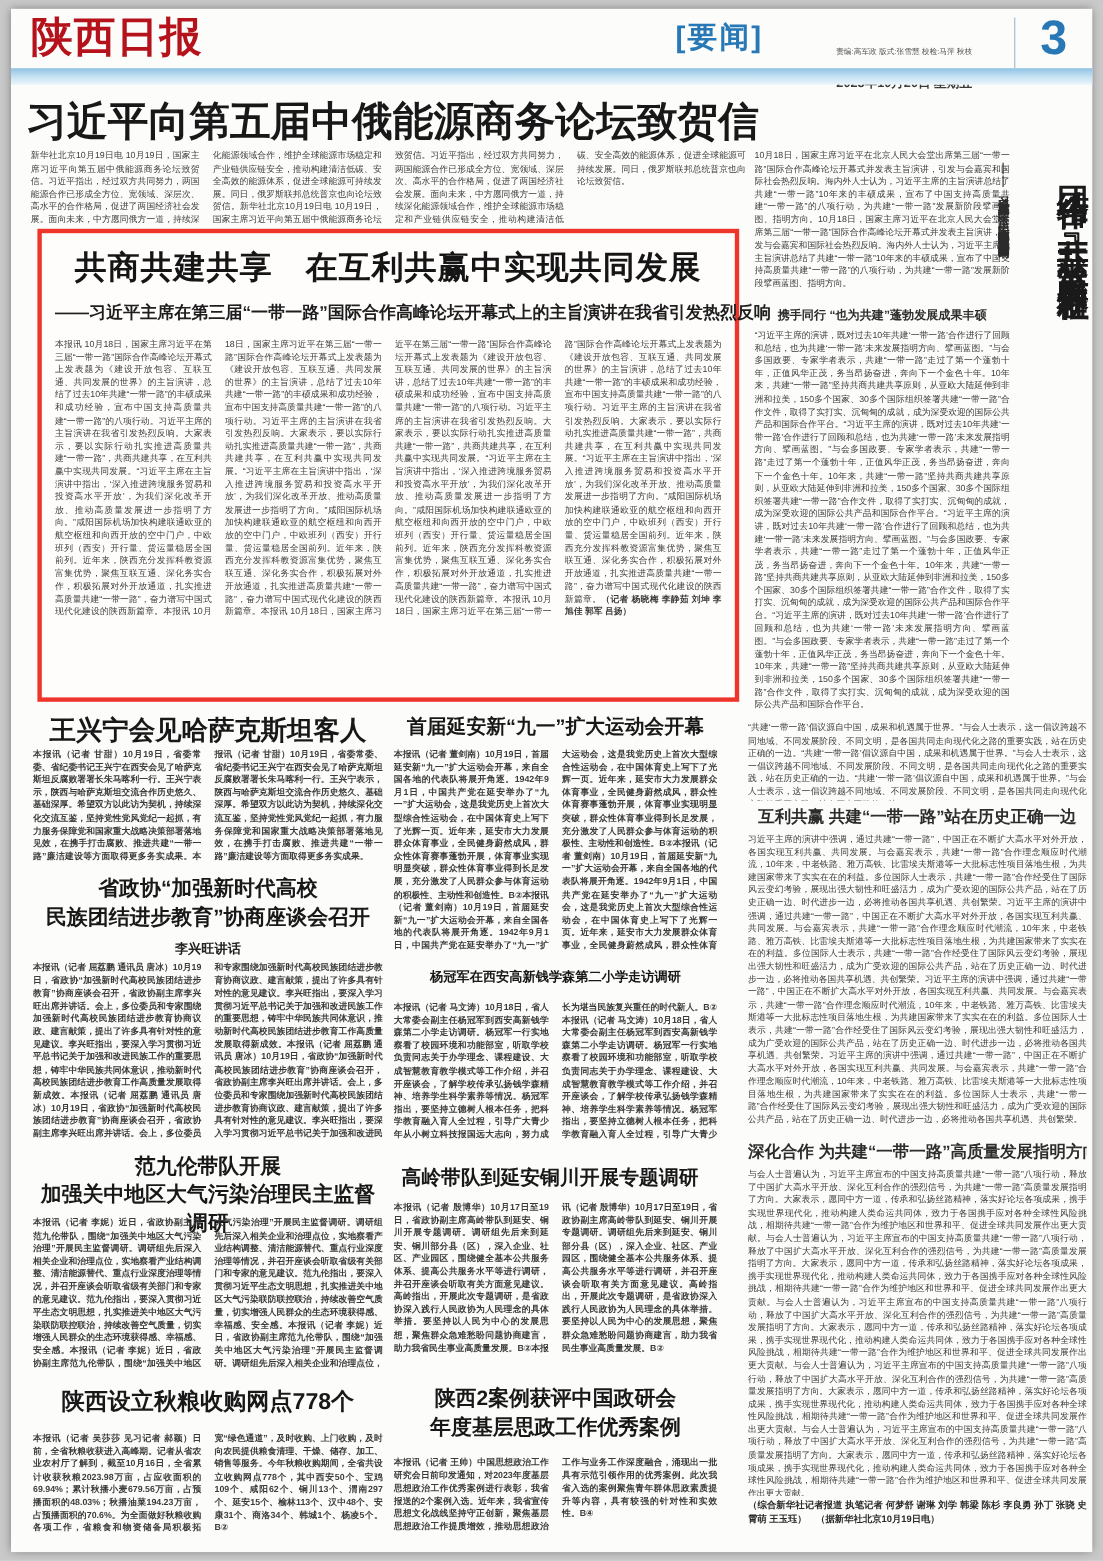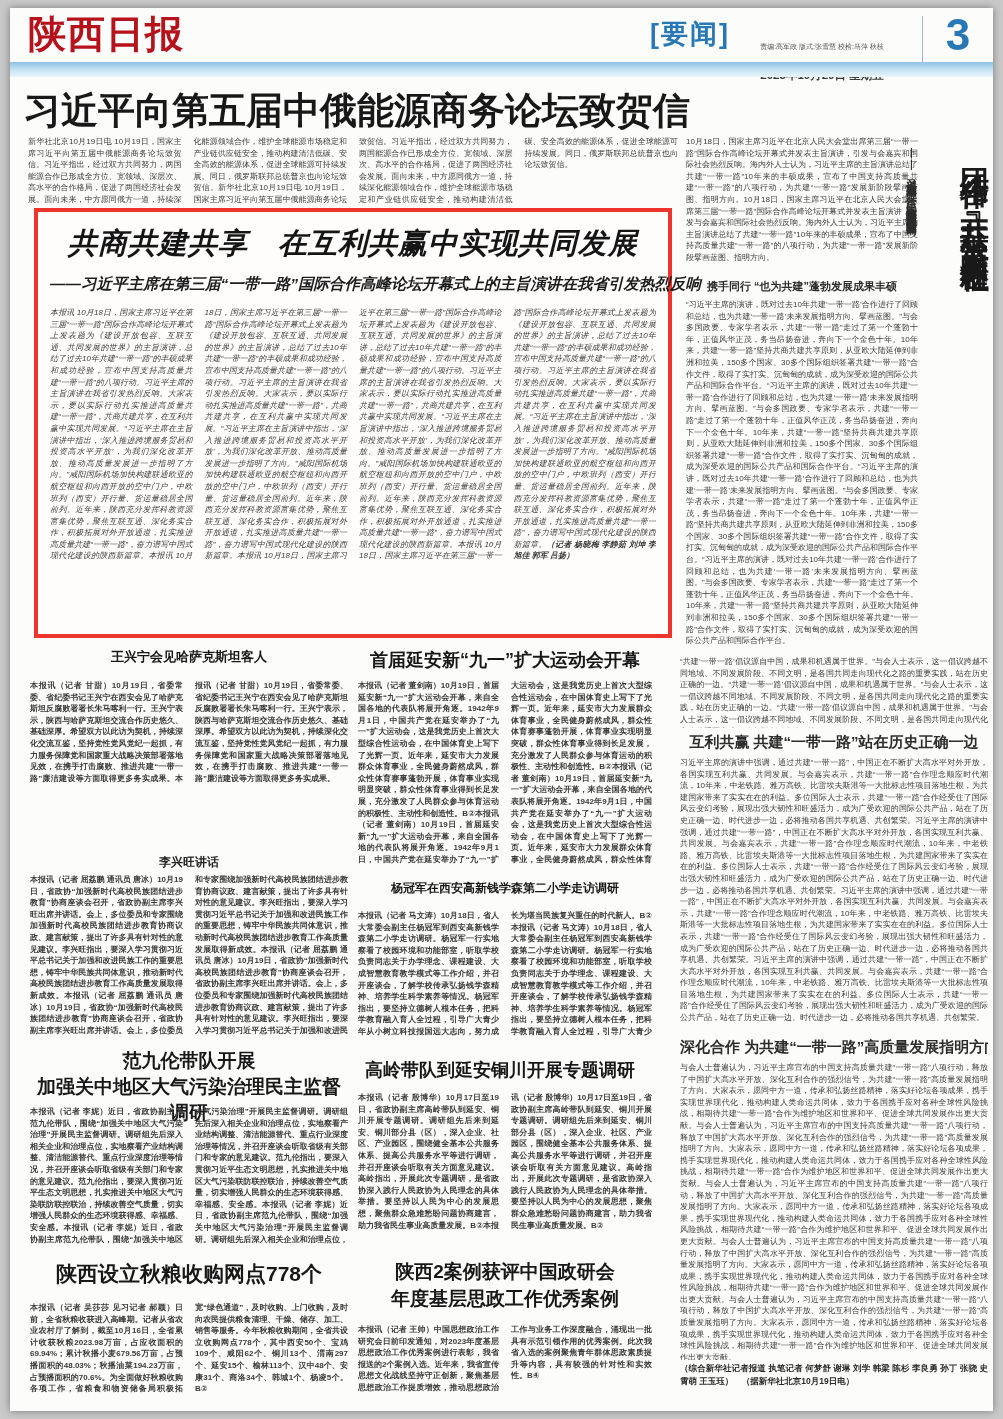--- a/index.html
+++ b/index.html
@@ -13,21 +13,21 @@
     position:absolute;left:10px;top:8px;width:983px;height:1403px;
     background:#fcfcfa;box-shadow:0 0 8px rgba(0,0,0,.4);
   }
   .abs{position:absolute;}
   
   .logo{
     font-family:"Liberation Serif","DejaVu Serif",serif;
     font-weight:bold;color:#b5121b;font-size:38px;line-height:48px;
     transform:skewX(-8deg) rotate(-2deg);letter-spacing:1px;white-space:nowrap;
   }
-  .section-label{font-size:27px;font-weight:bold;color:#2878b5;text-align:right;letter-spacing:2px;}
+  .section-label{font-size:27px;font-weight:bold;color:#2878b5;text-align:center;letter-spacing:2px;}
   .date-line{font-size:11.5px;font-weight:bold;color:#3a3a3a;text-align:center;white-space:nowrap;}
   .staff-line{font-size:7px;color:#555;text-align:center;white-space:nowrap;}
   .mast-divider{width:1px;background:#9fb8c9;}
   .page-num{font-size:44px;font-weight:bold;color:#2878b5;text-align:center;line-height:50px;}
   .blue-band{background:linear-gradient(180deg,#8fc2e4 0%,#c9e4f4 55%,#eaf5fb 100%);}
   
   .headline{font-weight:900;color:#181818;text-align:center;white-space:nowrap;}
   .headline-wrap{font-weight:900;color:#181818;text-align:center;white-space:normal;}
   .kicker{font-weight:bold;color:#222;text-align:center;}
   .subhead{font-weight:bold;font-size:15px;color:#2d2d2d;text-align:center;white-space:nowrap;overflow:hidden;}
@@ -59,38 +59,42 @@
   <div class="abs section-label" style="left:568px;top:8px;width:152px;">[要闻]</div>
   <div class="abs date-line" style="left:722px;top:12px;width:180px;margin-top:48px;">2023年10月20日  星期五</div>
   <div class="abs staff-line" style="left:712px;top:34px;width:200px;">责编:高军政  版式:张雪慧  校检:马萍  秋枝</div>
   <div class="abs mast-divider" style="left:912px;top:8px;height:46px;"></div>
   <div class="abs page-num" style="left:920px;top:2px;width:56px;">3</div>
   <div class="abs blue-band" style="left:0;top:54px;width:983px;height:15px;"></div>
 
   <div class="abs headline" style="left:14px;top:80px;width:652px;font-size:37px;line-height:46px;">习近平向第五届中俄能源商务论坛致贺信</div>
   <div class="abs body-text cols-4" style="left:18px;top:128px;width:650px;height:70px;">新华社北京10月19日电 10月19日，国家主席习近平向第五届中俄能源商务论坛致贺信。习近平指出，经过双方共同努力，两国能源合作已形成全方位、宽领域、深层次、高水平的合作格局，促进了两国经济社会发展。面向未来，中方愿同俄方一道，持续深化能源领域合作，维护全球能源市场稳定和产业链供应链安全，推动构建清洁低碳、安全高效的能源体系，促进全球能源可持续发展。同日，俄罗斯联邦总统普京也向论坛致贺信。新华社北京10月19日电 10月19日，国家主席习近平向第五届中俄能源商务论坛致贺信。习近平指出，经过双方共同努力，两国能源合作已形成全方位、宽领域、深层次、高水平的合作格局，促进了两国经济社会发展。面向未来，中方愿同俄方一道，持续深化能源领域合作，维护全球能源市场稳定和产业链供应链安全，推动构建清洁低碳、安全高效的能源体系，促进全球能源可持续发展。同日，俄罗斯联邦总统普京也向论坛致贺信。</div>
 
-  <div class="abs red-box" style="left:24px;top:200px;width:638px;height:430px;font-style:italic;">
+  <div class="abs red-box" style="left:24px;top:200px;width:638px;height:430px;">
     <div class="red-box-headline">共商共建共享　在互利共赢中实现共同发展</div>
     <div class="red-box-subheadline">——习近平主席在第三届“一带一路”国际合作高峰论坛开幕式上的主旨演讲在我省引发热烈反响</div>
     <div class="body-text cols-4" style="margin-top:12px;height:330px;"><span>本报讯 10月18日，国家主席习近平在第三届“一带一路”国际合作高峰论坛开幕式上发表题为《建设开放包容、互联互通、共同发展的世界》的主旨演讲，总结了过去10年共建“一带一路”的丰硕成果和成功经验，宣布中国支持高质量共建“一带一路”的八项行动。习近平主席的主旨演讲在我省引发热烈反响。大家表示，要以实际行动扎实推进高质量共建“一带一路”，共商共建共享，在互利共赢中实现共同发展。“习近平主席在主旨演讲中指出，‘深入推进跨境服务贸易和投资高水平开放’，为我们深化改革开放、推动高质量发展进一步指明了方向。”咸阳国际机场加快构建联通欧亚的航空枢纽和向西开放的空中门户，中欧班列（西安）开行量、货运量稳居全国前列。近年来，陕西充分发挥科教资源富集优势，聚焦互联互通、深化务实合作，积极拓展对外开放通道，扎实推进高质量共建“一带一路”，奋力谱写中国式现代化建设的陕西新篇章。本报讯 10月18日，国家主席习近平在第三届“一带一路”国际合作高峰论坛开幕式上发表题为《建设开放包容、互联互通、共同发展的世界》的主旨演讲，总结了过去10年共建“一带一路”的丰硕成果和成功经验，宣布中国支持高质量共建“一带一路”的八项行动。习近平主席的主旨演讲在我省引发热烈反响。大家表示，要以实际行动扎实推进高质量共建“一带一路”，共商共建共享，在互利共赢中实现共同发展。“习近平主席在主旨演讲中指出，‘深入推进跨境服务贸易和投资高水平开放’，为我们深化改革开放、推动高质量发展进一步指明了方向。”咸阳国际机场加快构建联通欧亚的航空枢纽和向西开放的空中门户，中欧班列（西安）开行量、货运量稳居全国前列。近年来，陕西充分发挥科教资源富集优势，聚焦互联互通、深化务实合作，积极拓展对外开放通道，扎实推进高质量共建“一带一路”，奋力谱写中国式现代化建设的陕西新篇章。本报讯 10月18日，国家主席习近平在第三届“一带一路”国际合作高峰论坛开幕式上发表题为《建设开放包容、互联互通、共同发展的世界》的主旨演讲，总结了过去10年共建“一带一路”的丰硕成果和成功经验，宣布中国支持高质量共建“一带一路”的八项行动。习近平主席的主旨演讲在我省引发热烈反响。大家表示，要以实际行动扎实推进高质量共建“一带一路”，共商共建共享，在互利共赢中实现共同发展。“习近平主席在主旨演讲中指出，‘深入推进跨境服务贸易和投资高水平开放’，为我们深化改革开放、推动高质量发展进一步指明了方向。”咸阳国际机场加快构建联通欧亚的航空枢纽和向西开放的空中门户，中欧班列（西安）开行量、货运量稳居全国前列。近年来，陕西充分发挥科教资源富集优势，聚焦互联互通、深化务实合作，积极拓展对外开放通道，扎实推进高质量共建“一带一路”，奋力谱写中国式现代化建设的陕西新篇章。本报讯 10月18日，国家主席习近平在第三届“一带一路”国际合作高峰论坛开幕式上发表题为《建设开放包容、互联互通、共同发展的世界》的主旨演讲，总结了过去10年共建“一带一路”的丰硕成果和成功经验，宣布中国支持高质量共建“一带一路”的八项行动。习近平主席的主旨演讲在我省引发热烈反响。大家表示，要以实际行动扎实推进高质量共建“一带一路”，共商共建共享，在互利共赢中实现共同发展。“习近平主席在主旨演讲中指出，‘深入推进跨境服务贸易和投资高水平开放’，为我们深化改革开放、推动高质量发展进一步指明了方向。”咸阳国际机场加快构建联通欧亚的航空枢纽和向西开放的空中门户，中欧班列（西安）开行量、货运量稳居全国前列。近年来，陕西充分发挥科教资源富集优势，聚焦互联互通、深化务实合作，积极拓展对外开放通道，扎实推进高质量共建“一带一路”，奋力谱写中国式现代化建设的陕西新篇章。</span><b>（记者 杨晓梅 李静茹 刘坤 李旭佳 郭军 吕扬）</b></div>
   </div>
 
   <div class="abs" style="left:676px;top:80px;width:232px;height:562px;">
     <div class="body-text" style="height:138px;margin-top:48px;">10月18日，国家主席习近平在北京人民大会堂出席第三届“一带一路”国际合作高峰论坛开幕式并发表主旨演讲，引发与会嘉宾和国际社会热烈反响。海内外人士认为，习近平主席的主旨演讲总结了共建“一带一路”10年来的丰硕成果，宣布了中国支持高质量共建“一带一路”的八项行动，为共建“一带一路”发展新阶段擘画蓝图、指明方向。10月18日，国家主席习近平在北京人民大会堂出席第三届“一带一路”国际合作高峰论坛开幕式并发表主旨演讲，引发与会嘉宾和国际社会热烈反响。海内外人士认为，习近平主席的主旨演讲总结了共建“一带一路”10年来的丰硕成果，宣布了中国支持高质量共建“一带一路”的八项行动，为共建“一带一路”发展新阶段擘画蓝图、指明方向。</div>
     <div class="subhead" style="margin:5px 0;font-size:11px;">携手同行 “也为共建”蓬勃发展成果丰硕</div>
     <div class="body-text" style="height:392px;">“习近平主席的演讲，既对过去10年共建‘一带一路’合作进行了回顾和总结，也为共建‘一带一路’未来发展指明方向、擘画蓝图。”与会多国政要、专家学者表示，共建“一带一路”走过了第一个蓬勃十年，正值风华正茂，务当昂扬奋进，奔向下一个金色十年。10年来，共建“一带一路”坚持共商共建共享原则，从亚欧大陆延伸到非洲和拉美，150多个国家、30多个国际组织签署共建“一带一路”合作文件，取得了实打实、沉甸甸的成就，成为深受欢迎的国际公共产品和国际合作平台。“习近平主席的演讲，既对过去10年共建‘一带一路’合作进行了回顾和总结，也为共建‘一带一路’未来发展指明方向、擘画蓝图。”与会多国政要、专家学者表示，共建“一带一路”走过了第一个蓬勃十年，正值风华正茂，务当昂扬奋进，奔向下一个金色十年。10年来，共建“一带一路”坚持共商共建共享原则，从亚欧大陆延伸到非洲和拉美，150多个国家、30多个国际组织签署共建“一带一路”合作文件，取得了实打实、沉甸甸的成就，成为深受欢迎的国际公共产品和国际合作平台。“习近平主席的演讲，既对过去10年共建‘一带一路’合作进行了回顾和总结，也为共建‘一带一路’未来发展指明方向、擘画蓝图。”与会多国政要、专家学者表示，共建“一带一路”走过了第一个蓬勃十年，正值风华正茂，务当昂扬奋进，奔向下一个金色十年。10年来，共建“一带一路”坚持共商共建共享原则，从亚欧大陆延伸到非洲和拉美，150多个国家、30多个国际组织签署共建“一带一路”合作文件，取得了实打实、沉甸甸的成就，成为深受欢迎的国际公共产品和国际合作平台。“习近平主席的演讲，既对过去10年共建‘一带一路’合作进行了回顾和总结，也为共建‘一带一路’未来发展指明方向、擘画蓝图。”与会多国政要、专家学者表示，共建“一带一路”走过了第一个蓬勃十年，正值风华正茂，务当昂扬奋进，奔向下一个金色十年。10年来，共建“一带一路”坚持共商共建共享原则，从亚欧大陆延伸到非洲和拉美，150多个国家、30多个国际组织签署共建“一带一路”合作文件，取得了实打实、沉甸甸的成就，成为深受欢迎的国际公共产品和国际合作平台。</div>
   </div>
 
   <div class="abs vert vert-subtitle" style="left:891px;top:140px;height:500px;width:18px;">——习近平主席在第三届“一带一路”国际合作高峰论坛开幕式上主旨演讲的世界回响</div>
   <div class="abs vert vert-title" style="left:910px;top:138px;height:502px;width:72px;">团结合作　共赴『一带一路』发展新征程</div>
 
-  <div class="abs headline" style="left:20px;top:640px;width:318px;font-size:13px;">王兴宁会见哈萨克斯坦客人</div>
+  <div class="abs headline" style="left:20px;top:640px;width:318px;font-size:24px;">王兴宁会见哈萨克斯坦客人</div>
   <div class="abs body-text cols-2" style="left:20px;top:672px;width:318px;height:112px;">本报讯（记者 甘甜）10月19日，省委常委、省纪委书记王兴宁在西安会见了哈萨克斯坦反腐败署署长朱马喀利一行。王兴宁表示，陕西与哈萨克斯坦交流合作历史悠久、基础深厚。希望双方以此访为契机，持续深化交流互鉴，坚持党性党风党纪一起抓，有力服务保障党和国家重大战略决策部署落地见效，在携手打击腐败、推进共建“一带一路”廉洁建设等方面取得更多务实成果。本报讯（记者 甘甜）10月19日，省委常委、省纪委书记王兴宁在西安会见了哈萨克斯坦反腐败署署长朱马喀利一行。王兴宁表示，陕西与哈萨克斯坦交流合作历史悠久、基础深厚。希望双方以此访为契机，持续深化交流互鉴，坚持党性党风党纪一起抓，有力服务保障党和国家重大战略决策部署落地见效，在携手打击腐败、推进共建“一带一路”廉洁建设等方面取得更多务实成果。</div>
 
+  <div class="abs headline-wrap" style="left:20px;top:788px;width:318px;font-size:19px;line-height:26px;">
+    <div>省政协“加强新时代高校</div>
+    <div>民族团结进步教育”协商座谈会召开</div>
+  </div>
   <div class="abs kicker" style="left:20px;top:846px;width:318px;font-size:12px;">李兴旺讲话</div>
   <div class="abs body-text cols-2" style="left:20px;top:866px;width:318px;height:166px;">本报讯（记者 屈荔鹏 通讯员 唐冰）10月19日，省政协“加强新时代高校民族团结进步教育”协商座谈会召开，省政协副主席李兴旺出席并讲话。会上，多位委员和专家围绕加强新时代高校民族团结进步教育协商议政、建言献策，提出了许多具有针对性的意见建议。李兴旺指出，要深入学习贯彻习近平总书记关于加强和改进民族工作的重要思想，铸牢中华民族共同体意识，推动新时代高校民族团结进步教育工作高质量发展取得新成效。本报讯（记者 屈荔鹏 通讯员 唐冰）10月19日，省政协“加强新时代高校民族团结进步教育”协商座谈会召开，省政协副主席李兴旺出席并讲话。会上，多位委员和专家围绕加强新时代高校民族团结进步教育协商议政、建言献策，提出了许多具有针对性的意见建议。李兴旺指出，要深入学习贯彻习近平总书记关于加强和改进民族工作的重要思想，铸牢中华民族共同体意识，推动新时代高校民族团结进步教育工作高质量发展取得新成效。本报讯（记者 屈荔鹏 通讯员 唐冰）10月19日，省政协“加强新时代高校民族团结进步教育”协商座谈会召开，省政协副主席李兴旺出席并讲话。会上，多位委员和专家围绕加强新时代高校民族团结进步教育协商议政、建言献策，提出了许多具有针对性的意见建议。李兴旺指出，要深入学习贯彻习近平总书记关于加强和改进民族工作的重要思想，铸牢中华民族共同体意识，推动新时代高校民族团结进步教育工作高质量发展取得新成效。</div>
 
   <div class="abs headline" style="left:348px;top:640px;width:294px;font-size:18px;">首届延安新“九一”扩大运动会开幕</div>
   <div class="abs body-text cols-2" style="left:348px;top:672px;width:294px;height:186px;">本报讯（记者 董剑南）10月19日，首届延安新“九一”扩大运动会开幕，来自全国各地的代表队将展开角逐。1942年9月1日，中国共产党在延安举办了“九一”扩大运动会，这是我党历史上首次大型综合性运动会，在中国体育史上写下了光辉一页。近年来，延安市大力发展群众体育事业，全民健身蔚然成风，群众性体育赛事蓬勃开展，体育事业实现明显突破，群众性体育事业得到长足发展，充分激发了人民群众参与体育运动的积极性、主动性和创造性。B②本报讯（记者 董剑南）10月19日，首届延安新“九一”扩大运动会开幕，来自全国各地的代表队将展开角逐。1942年9月1日，中国共产党在延安举办了“九一”扩大运动会，这是我党历史上首次大型综合性运动会，在中国体育史上写下了光辉一页。近年来，延安市大力发展群众体育事业，全民健身蔚然成风，群众性体育赛事蓬勃开展，体育事业实现明显突破，群众性体育事业得到长足发展，充分激发了人民群众参与体育运动的积极性、主动性和创造性。B②本报讯（记者 董剑南）10月19日，首届延安新“九一”扩大运动会开幕，来自全国各地的代表队将展开角逐。1942年9月1日，中国共产党在延安举办了“九一”扩大运动会，这是我党历史上首次大型综合性运动会，在中国体育史上写下了光辉一页。近年来，延安市大力发展群众体育事业，全民健身蔚然成风，群众性体育赛事蓬勃开展，体育事业实现明显突破，群众性体育事业得到长足发展，充分激发了人民群众参与体育运动的积极性、主动性和创造性。B②</div>
 
   <div class="abs headline" style="left:348px;top:872px;width:294px;font-size:12px;">杨冠军在西安高新钱学森第二小学走访调研</div>
   <div class="abs body-text cols-2" style="left:348px;top:902px;width:294px;height:130px;">本报讯（记者 马文涛）10月18日，省人大常委会副主任杨冠军到西安高新钱学森第二小学走访调研。杨冠军一行实地察看了校园环境和功能部室，听取学校负责同志关于办学理念、课程建设、大成智慧教育教学模式等工作介绍，并召开座谈会，了解学校传承弘扬钱学森精神、培养学生科学素养等情况。杨冠军指出，要坚持立德树人根本任务，把科学教育融入育人全过程，引导广大青少年从小树立科技报国远大志向，努力成长为堪当民族复兴重任的时代新人。B②本报讯（记者 马文涛）10月18日，省人大常委会副主任杨冠军到西安高新钱学森第二小学走访调研。杨冠军一行实地察看了校园环境和功能部室，听取学校负责同志关于办学理念、课程建设、大成智慧教育教学模式等工作介绍，并召开座谈会，了解学校传承弘扬钱学森精神、培养学生科学素养等情况。杨冠军指出，要坚持立德树人根本任务，把科学教育融入育人全过程，引导广大青少年从小树立科技报国远大志向，努力成长为堪当民族复兴重任的时代新人。B②</div>
 
   <div class="abs headline-wrap" style="left:20px;top:1040px;width:318px;font-size:19px;line-height:26px;">

